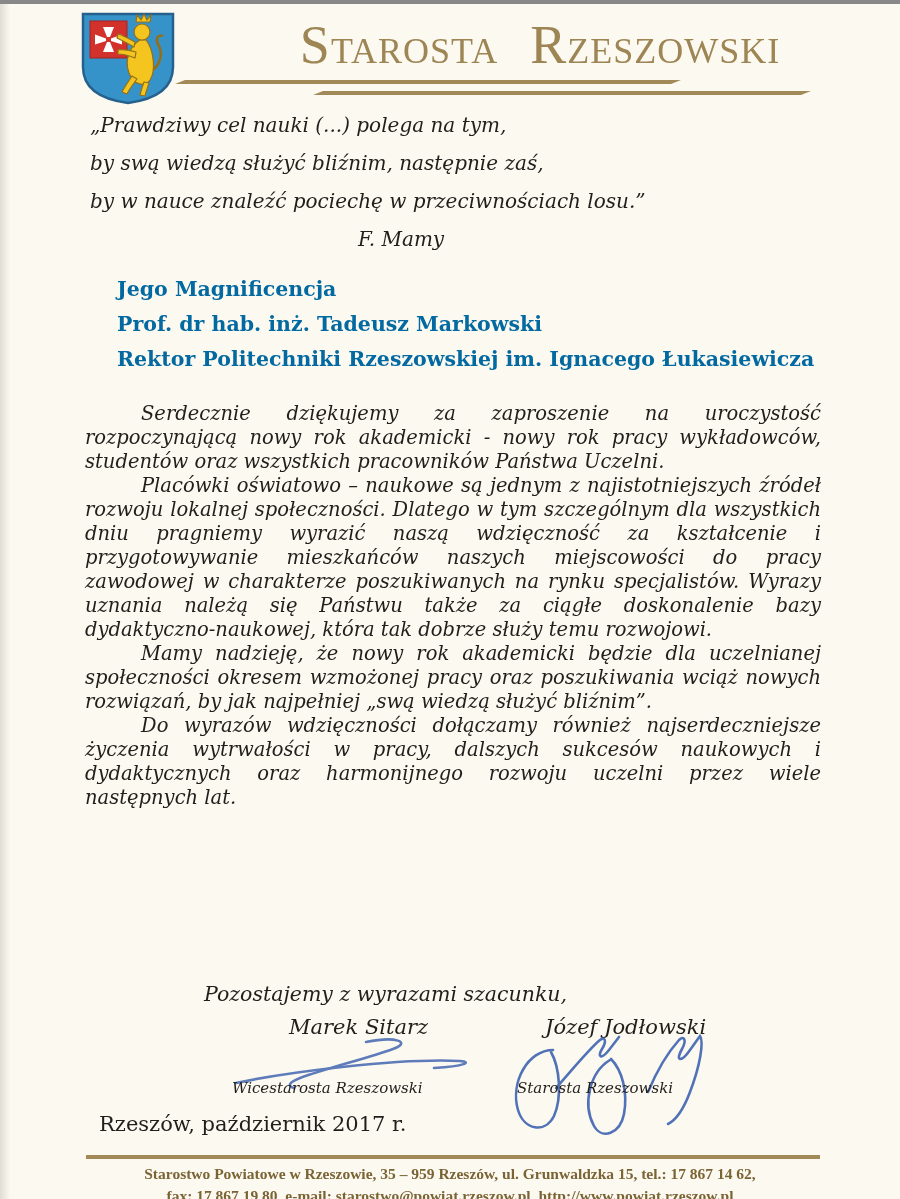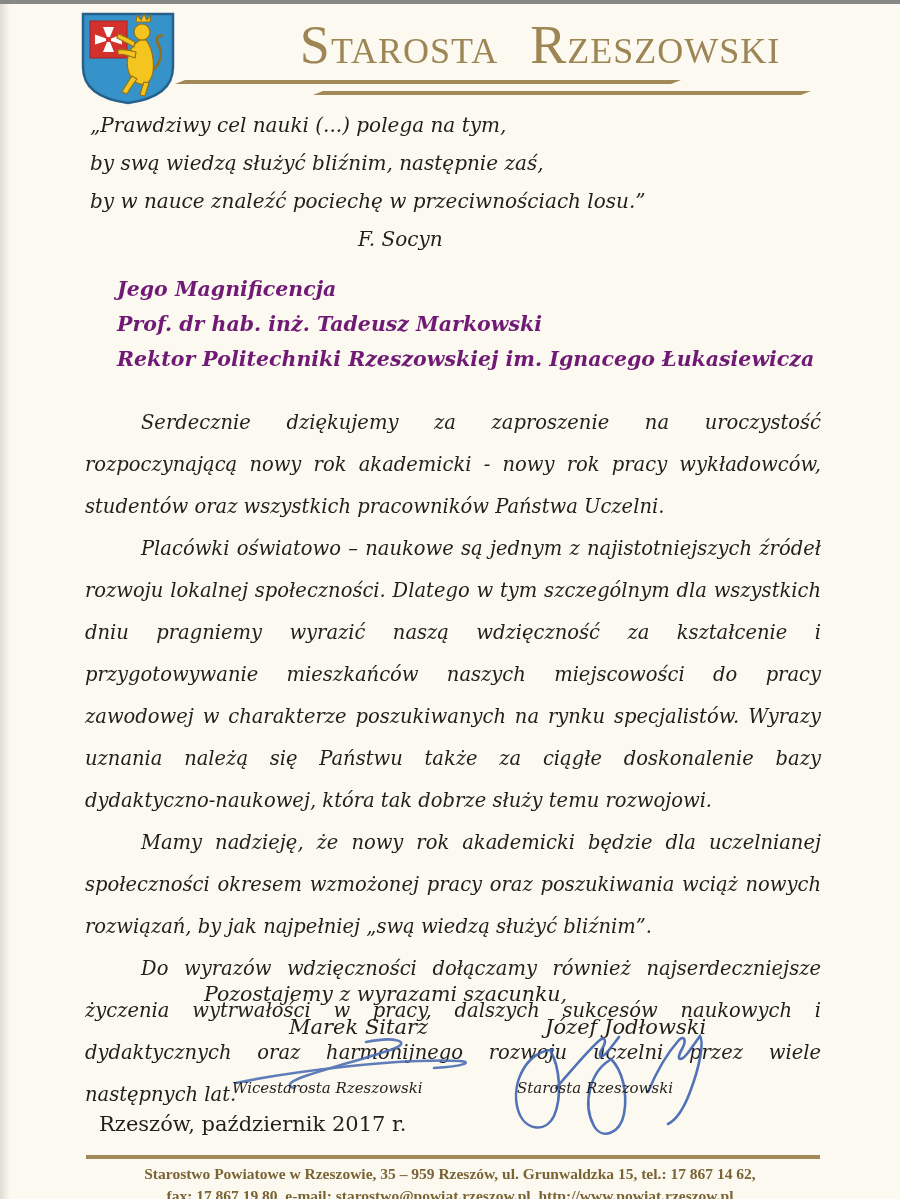--- a/index.html
+++ b/index.html
@@ -38,28 +38,28 @@
   
   .quote {
     position:absolute; left:90px; top:102px; width:620px;
     font-style:italic; font-size:20px; line-height:38px;
   }
   .quote-attr { padding-left:268px; }
 
   
   .addressee {
     position:absolute; left:117px; top:268px; width:700px;
-    font-style:italic; font-weight:bold; font-size:20.5px; line-height:35px;
-    color:#701a75;
+    font-weight:bold; font-size:20.5px; line-height:35px;
+    color:#0369a1;
   }
 
   
   .body-text {
     position:absolute; left:85px; top:398px; width:736px;
-    font-style:italic; font-size:19.5px; line-height:42px;
+    font-style:italic; font-size:19.5px; line-height:24px;
     text-align:justify;
   }
   .body-text p { text-indent:56px; }
 
   .closing {
     position:absolute; left:204px; top:978px;
     font-style:italic; font-size:20.5px;
   }
 
   
@@ -120,21 +120,21 @@
     <span class="title-word">Starosta</span>
     <span class="title-word">Rzeszowski</span>
   </div>
   <div class="gold-rule rule1"></div>
   <div class="gold-rule rule2"></div>
 
   <div class="quote">
     <div>„Prawdziwy cel nauki (...) polega na tym,</div>
     <div>by swą wiedzą służyć bliźnim, następnie zaś,</div>
     <div>by w nauce znaleźć pociechę w przeciwnościach losu.”</div>
-    <div class="quote-attr">F. Socyn</div>
+    <div class="quote-attr">F. Mamy</div>
   </div>
 
   <div class="addressee">
     <div>Jego Magnificencja</div>
     <div>Prof. dr hab. inż. Tadeusz Markowski</div>
     <div>Rektor Politechniki Rzeszowskiej im. Ignacego Łukasiewicza</div>
   </div>
 
   <div class="body-text">
     <p>Serdecznie dziękujemy za zaproszenie na uroczystość rozpoczynającą nowy rok akademicki - nowy rok pracy wykładowców, studentów oraz wszystkich pracowników Państwa Uczelni.</p>

